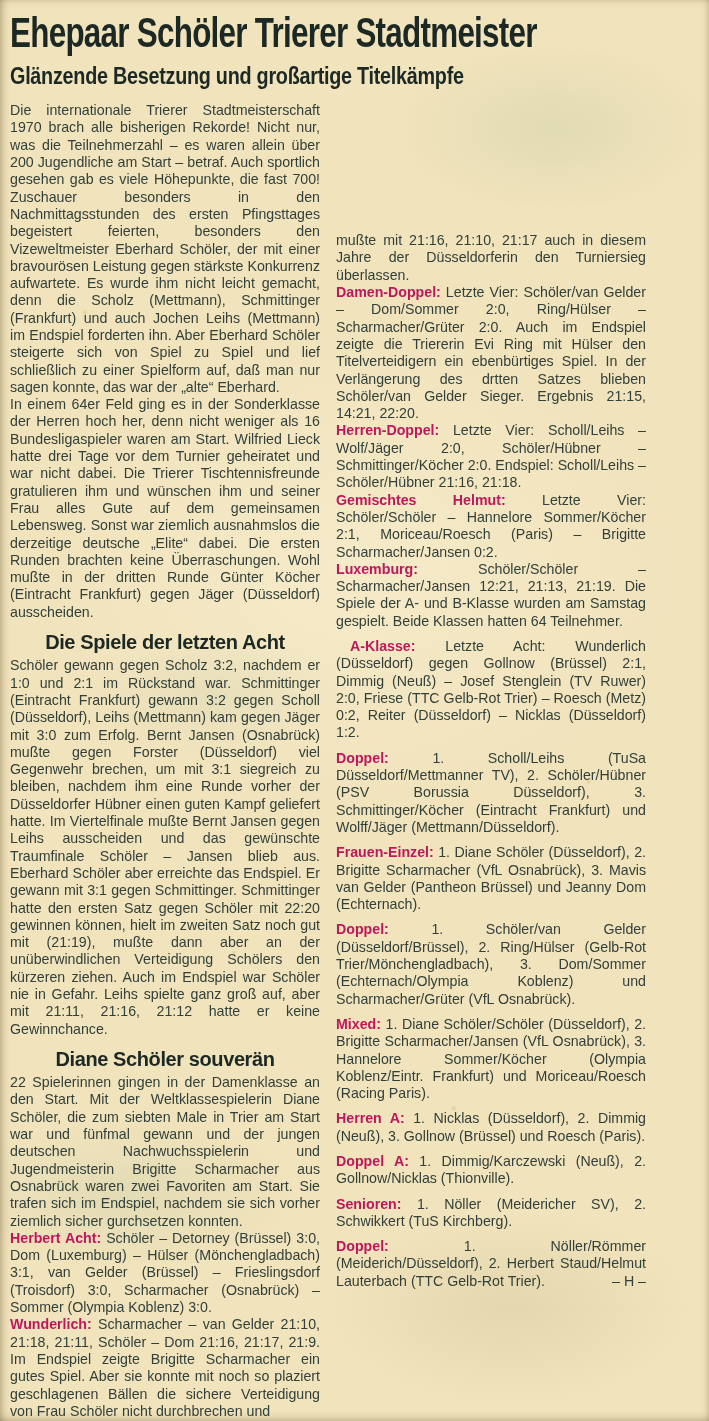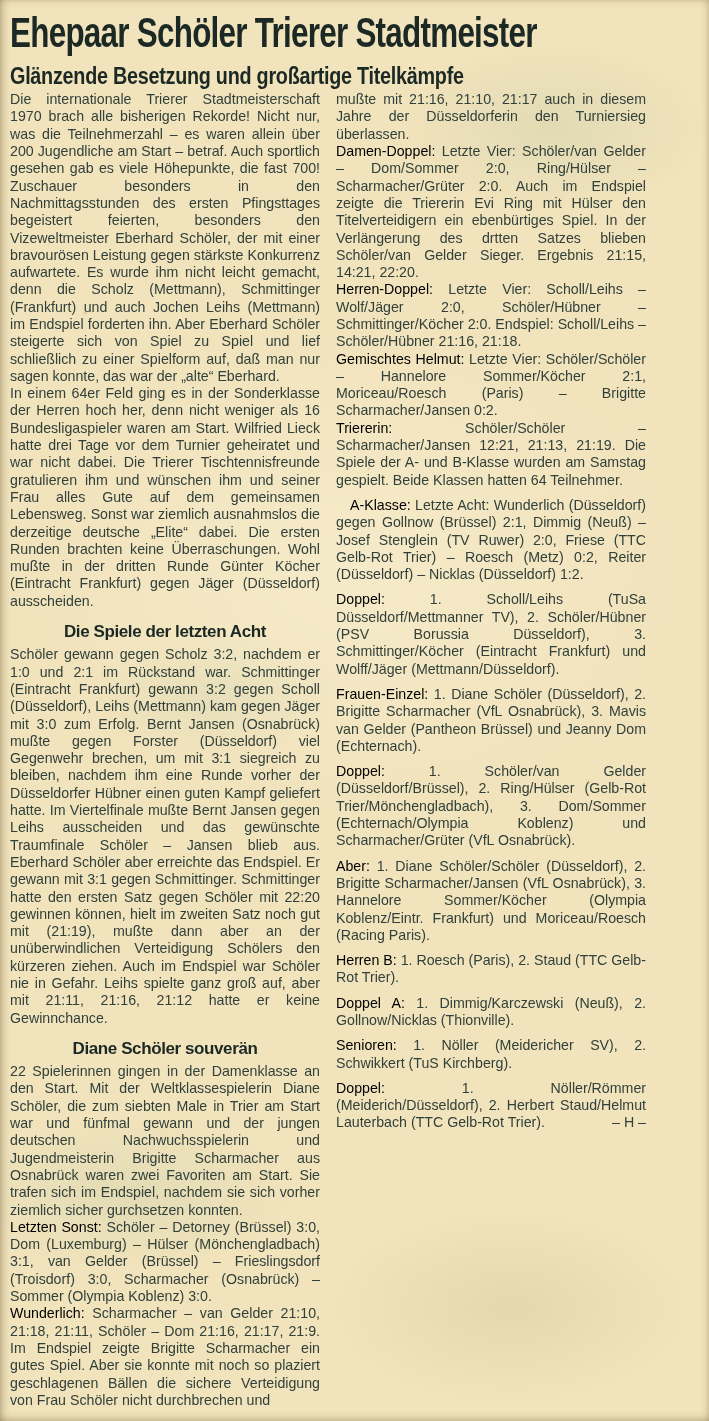--- a/index.html
+++ b/index.html
@@ -53,42 +53,43 @@
     font-weight:700;
     letter-spacing:-.3px;
     color:var(--headline-ink);
     white-space:nowrap;
     transform:scaleX(.86);
     transform-origin:left center;
   }
   .columns{
     display:flex;
     gap:16px;
-    margin-top:1px;
+    margin-top:12px;
+    align-items:center;
   }
   .col{
     flex:1 1 0;
     min-width:0;
     text-align:justify;
     font-size:14.2px;
     line-height:17.3px;
   }
   .col p{
     margin:0;
   }
   .col p.gap{margin-top:8px;}
   .col p.indent{text-indent:14px;}
   .col b{
-    font-weight:400;
-    color:#000000;
+    font-weight:700;
+    color:#be185d;
   }
   h3.section-heading{
     margin:13px 0 6px 0;
     text-align:center;
-    font-size:17px;
+    font-size:20px;
     font-weight:700;
     letter-spacing:-.4px;
     color:var(--headline-ink);
   }
   .sign{
     float:right;
     font-weight:400;
   }
 </style>
 </head>
@@ -98,33 +99,33 @@
   <h1 class="headline">Ehepaar Schöler Trierer Stadtmeister</h1>
   <h2 class="subhead">Glänzende Besetzung und großartige Titelkämpfe</h2>
   <div class="columns">
     <div class="col" id="col-left">
         <p>Die internationale Trierer Stadtmeisterschaft 1970 brach alle bisherigen Rekorde! Nicht nur, was die Teilnehmerzahl – es waren allein über 200 Jugendliche am Start – betraf. Auch sportlich gesehen gab es viele Höhepunkte, die fast 700! Zuschauer besonders in den Nachmittagsstunden des ersten Pfingsttages begeistert feierten, besonders den Vizeweltmeister Eberhard Schöler, der mit einer bravourösen Leistung gegen stärkste Konkurrenz aufwartete. Es wurde ihm nicht leicht gemacht, denn die Scholz (Mettmann), Schmittinger (Frankfurt) und auch Jochen Leihs (Mettmann) im Endspiel forderten ihn. Aber Eberhard Schöler steigerte sich von Spiel zu Spiel und lief schließlich zu einer Spielform auf, daß man nur sagen konnte, das war der „alte“ Eberhard.</p>
         <p>In einem 64er Feld ging es in der Sonderklasse der Herren hoch her, denn nicht weniger als 16 Bundesligaspieler waren am Start. Wilfried Lieck hatte drei Tage vor dem Turnier geheiratet und war nicht dabei. Die Trierer Tischtennisfreunde gratulieren ihm und wünschen ihm und seiner Frau alles Gute auf dem gemeinsamen Lebensweg. Sonst war ziemlich ausnahmslos die derzeitige deutsche „Elite“ dabei. Die ersten Runden brachten keine Überraschungen. Wohl mußte in der dritten Runde Günter Köcher (Eintracht Frankfurt) gegen Jäger (Düsseldorf) ausscheiden.</p>
         <h3 class="section-heading">Die Spiele der letzten Acht</h3>
         <p>Schöler gewann gegen Scholz 3:2, nachdem er 1:0 und 2:1 im Rückstand war. Schmittinger (Eintracht Frankfurt) gewann 3:2 gegen Scholl (Düsseldorf), Leihs (Mettmann) kam gegen Jäger mit 3:0 zum Erfolg. Bernt Jansen (Osnabrück) mußte gegen Forster (Düsseldorf) viel Gegenwehr brechen, um mit 3:1 siegreich zu bleiben, nachdem ihm eine Runde vorher der Düsseldorfer Hübner einen guten Kampf geliefert hatte. Im Viertelfinale mußte Bernt Jansen gegen Leihs ausscheiden und das gewünschte Traumfinale Schöler – Jansen blieb aus. Eberhard Schöler aber erreichte das Endspiel. Er gewann mit 3:1 gegen Schmittinger. Schmittinger hatte den ersten Satz gegen Schöler mit 22:20 gewinnen können, hielt im zweiten Satz noch gut mit (21:19), mußte dann aber an der unüberwindlichen Verteidigung Schölers den kürzeren ziehen. Auch im Endspiel war Schöler nie in Gefahr. Leihs spielte ganz groß auf, aber mit 21:11, 21:16, 21:12 hatte er keine Gewinnchance.</p>
         <h3 class="section-heading">Diane Schöler souverän</h3>
         <p>22 Spielerinnen gingen in der Damenklasse an den Start. Mit der Weltklassespielerin Diane Schöler, die zum siebten Male in Trier am Start war und fünfmal gewann und der jungen deutschen Nachwuchsspielerin und Jugendmeisterin Brigitte Scharmacher aus Osnabrück waren zwei Favoriten am Start. Sie trafen sich im Endspiel, nachdem sie sich vorher ziemlich sicher gurchsetzen konnten.</p>
-        <p><b>Letzten Sonst: </b>Schöler – Detorney (Brüssel) 3:0, Dom (Luxemburg) – Hülser (Mönchengladbach) 3:1, van Gelder (Brüssel) – Frieslingsdorf (Troisdorf) 3:0, Scharmacher (Osnabrück) – Sommer (Olympia Koblenz) 3:0.</p>
+        <p><b>Herbert Acht: </b>Schöler – Detorney (Brüssel) 3:0, Dom (Luxemburg) – Hülser (Mönchengladbach) 3:1, van Gelder (Brüssel) – Frieslingsdorf (Troisdorf) 3:0, Scharmacher (Osnabrück) – Sommer (Olympia Koblenz) 3:0.</p>
         <p><b>Wunderlich: </b>Scharmacher – van Gelder 21:10, 21:18, 21:11, Schöler – Dom 21:16, 21:17, 21:9. Im Endspiel zeigte Brigitte Scharmacher ein gutes Spiel. Aber sie konnte mit noch so plaziert geschlagenen Bällen die sichere Verteidigung von Frau Schöler nicht durchbrechen und</p>
       </div>
     <div class="col" id="col-right">
         <p>mußte mit 21:16, 21:10, 21:17 auch in diesem Jahre der Düsseldorferin den Turniersieg überlassen.</p>
         <p><b>Damen-Doppel: </b>Letzte Vier: Schöler/van Gelder – Dom/Sommer 2:0, Ring/Hülser – Scharmacher/Grüter 2:0. Auch im Endspiel zeigte die Triererin Evi Ring mit Hülser den Titelverteidigern ein ebenbürtiges Spiel. In der Verlängerung des drtten Satzes blieben Schöler/van Gelder Sieger. Ergebnis 21:15, 14:21, 22:20.</p>
         <p><b>Herren-Doppel: </b>Letzte Vier: Scholl/Leihs – Wolf/Jäger 2:0, Schöler/Hübner – Schmittinger/Köcher 2:0. Endspiel: Scholl/Leihs – Schöler/Hübner 21:16, 21:18.</p>
         <p><b>Gemischtes Helmut: </b>Letzte Vier: Schöler/Schöler – Hannelore Sommer/Köcher 2:1, Moriceau/Roesch (Paris) – Brigitte Scharmacher/Jansen 0:2.</p>
-        <p><b>Triererin: </b>Schöler/Schöler – Scharmacher/Jansen 12:21, 21:13, 21:19. Die Spiele der A- und B-Klasse wurden am Samstag gespielt. Beide Klassen hatten 64 Teilnehmer.</p>
+        <p><b>Luxemburg: </b>Schöler/Schöler – Scharmacher/Jansen 12:21, 21:13, 21:19. Die Spiele der A- und B-Klasse wurden am Samstag gespielt. Beide Klassen hatten 64 Teilnehmer.</p>
         <p class="gap indent"><b>A-Klasse: </b>Letzte Acht: Wunderlich (Düsseldorf) gegen Gollnow (Brüssel) 2:1, Dimmig (Neuß) – Josef Stenglein (TV Ruwer) 2:0, Friese (TTC Gelb-Rot Trier) – Roesch (Metz) 0:2, Reiter (Düsseldorf) – Nicklas (Düsseldorf) 1:2.</p>
         <p class="gap"><b>Doppel: </b>1. Scholl/Leihs (TuSa Düsseldorf/Mettmanner TV), 2. Schöler/Hübner (PSV Borussia Düsseldorf), 3. Schmittinger/Köcher (Eintracht Frankfurt) und Wolff/Jäger (Mettmann/Düsseldorf).</p>
         <p class="gap"><b>Frauen-Einzel: </b>1. Diane Schöler (Düsseldorf), 2. Brigitte Scharmacher (VfL Osnabrück), 3. Mavis van Gelder (Pantheon Brüssel) und Jeanny Dom (Echternach).</p>
         <p class="gap"><b>Doppel: </b>1. Schöler/van Gelder (Düsseldorf/Brüssel), 2. Ring/Hülser (Gelb-Rot Trier/Mönchengladbach), 3. Dom/Sommer (Echternach/Olympia Koblenz) und Scharmacher/Grüter (VfL Osnabrück).</p>
-        <p class="gap"><b>Aber: </b>1. Diane Schöler/Schöler (Düsseldorf), 2. Brigitte Scharmacher/Jansen (VfL Osnabrück), 3. Hannelore Sommer/Köcher (Olympia Koblenz/Eintr. Frankfurt) und Moriceau/Roesch (Racing Paris).</p>
-        <p class="gap"><b>Herren B: </b>1. Roesch (Paris), 2. Staud (TTC Gelb-Rot Trier).</p>
+        <p class="gap"><b>Mixed: </b>1. Diane Schöler/Schöler (Düsseldorf), 2. Brigitte Scharmacher/Jansen (VfL Osnabrück), 3. Hannelore Sommer/Köcher (Olympia Koblenz/Eintr. Frankfurt) und Moriceau/Roesch (Racing Paris).</p>
+        <p class="gap"><b>Herren A: </b>1. Nicklas (Düsseldorf), 2. Dimmig (Neuß), 3. Gollnow (Brüssel) und Roesch (Paris).</p>
         <p class="gap"><b>Doppel A: </b>1. Dimmig/Karczewski (Neuß), 2. Gollnow/Nicklas (Thionville).</p>
         <p class="gap"><b>Senioren: </b>1. Nöller (Meidericher SV), 2. Schwikkert (TuS Kirchberg).</p>
         <p class="gap"><b>Doppel: </b>1. Nöller/Römmer (Meiderich/Düsseldorf), 2. Herbert Staud/Helmut Lauterbach (TTC Gelb-Rot Trier).<span class="sign">– H –</span></p>
       </div>
   </div>
 </div>
 
 </body></html>

